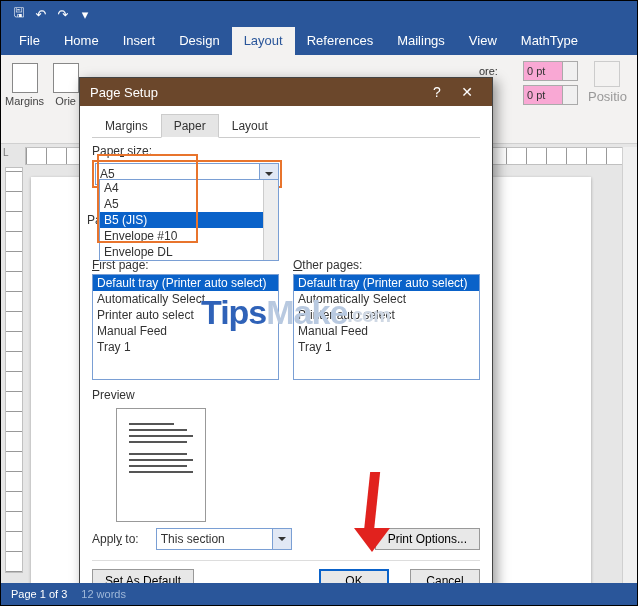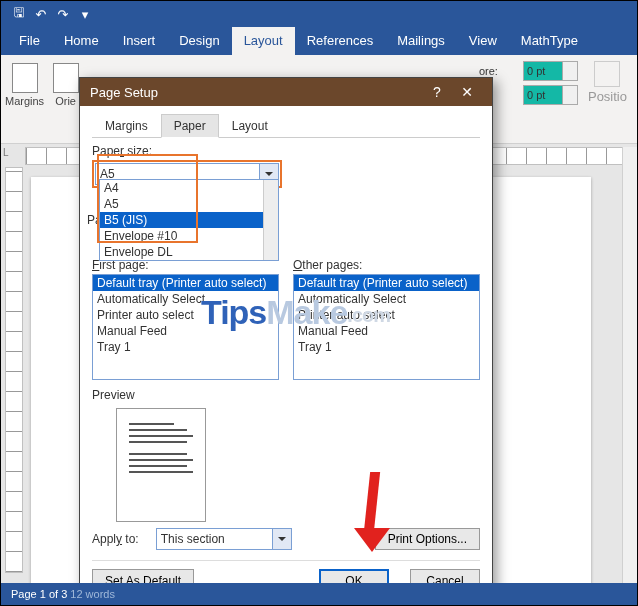--- a/index.html
+++ b/index.html
@@ -12,33 +12,33 @@
 .ribbon-tabs .tab{color:#ffffff;padding:6px 12px;font-size:13px;cursor:pointer}
 .ribbon-tabs .tab.active{background:#f3f2f1;color:#2a569a}
 .ribbon{height:88px;background:#f3f2f1;border-bottom:1px solid #d0d0d0;display:flex}
 .ribbon-left{width:80px;display:flex;align-items:flex-start;padding:8px 4px;gap:2px}
 .ribbon-btn{width:40px;display:flex;flex-direction:column;align-items:center;font-size:11px;color:#444}
 .ribbon-btn .sq{width:24px;height:28px;border:1px solid #888;background:#fff;margin-bottom:2px}
 .ribbon-right{margin-left:auto;padding:6px 10px;display:flex;align-items:flex-start;gap:10px}
 .spacing-fields{display:flex;flex-direction:column;gap:4px;font-size:11px}
 .spacing-row{display:flex;align-items:center;gap:20px}
 .spacing-label{width:24px}
-.spinner{width:50px;height:18px;background:#14b8a6;border:1px solid #aaa;display:flex;align-items:center;padding-left:3px;position:relative;font-size:11px}
+.spinner{width:50px;height:18px;background:#f9a8d4;border:1px solid #aaa;display:flex;align-items:center;padding-left:3px;position:relative;font-size:11px}
 .spinner::after{content:"";position:absolute;right:0;top:0;width:14px;height:100%;border-left:1px solid #aaa;background:linear-gradient(#f0f0f0,#f0f0f0)}
 .position-btn{display:flex;flex-direction:column;align-items:center;font-size:13px;color:#999}
 .position-btn .sq{width:24px;height:24px;border:1px solid #ccc;margin-bottom:2px}
 
 .doc-area{position:absolute;top:146px;left:0;right:0;bottom:22px;background:#e6e6e6}
 .ruler-h{position:absolute;top:0;left:24px;right:14px;height:16px;background:#fff;border:1px solid #c0c0c0;background-image:repeating-linear-gradient(90deg,#999 0,#999 1px,transparent 1px,transparent 20px)}
 .ruler-v{position:absolute;top:20px;left:4px;width:16px;bottom:10px;background:#fff;border:1px solid #c0c0c0;background-image:repeating-linear-gradient(0deg,#999 0,#999 1px,transparent 1px,transparent 20px)}
 .page{position:absolute;left:30px;top:30px;width:560px;height:520px;background:#fff;box-shadow:0 1px 3px rgba(0,0,0,.3)}
 .scrollbar-v{position:absolute;right:0;top:0;width:14px;bottom:0;background:#f0f0f0;border-left:1px solid #d0d0d0}
 .l-mark{position:absolute;left:2px;top:0;font-size:10px;color:#777}
 
-.statusbar{position:absolute;left:0;right:0;bottom:0;height:22px;background:#2a569a;color:#fff;display:flex;align-items:center;padding:0 10px;font-size:11px;gap:3px}
+.statusbar{position:absolute;left:0;right:0;bottom:0;height:22px;background:#2a569a;color:#fff;display:flex;align-items:center;padding:0 10px;font-size:11px;gap:14px}
 
 
 .dialog{position:absolute;left:78px;top:76px;width:412px;background:#fff;border:1px solid #444;box-shadow:4px 4px 12px rgba(0,0,0,.4)}
 .dlg-title{height:28px;background:#6b472b;color:#fff;display:flex;align-items:center;padding:0 10px;font-size:13px}
 .dlg-title .spacer{flex:1}
 .dlg-title .tbtn{width:30px;text-align:center;font-size:14px;cursor:pointer}
 .dlg-body{padding:8px 12px 10px}
 .dlg-tabs{display:flex;border-bottom:1px solid #ccc;margin-bottom:6px}
 .dlg-tabs .dtab{padding:4px 12px;border:1px solid transparent;cursor:pointer;font-size:12px;margin-bottom:-1px}
 .dlg-tabs .dtab.active{border:1px solid #ccc;border-bottom:1px solid #fff;background:#e5e5e5}

